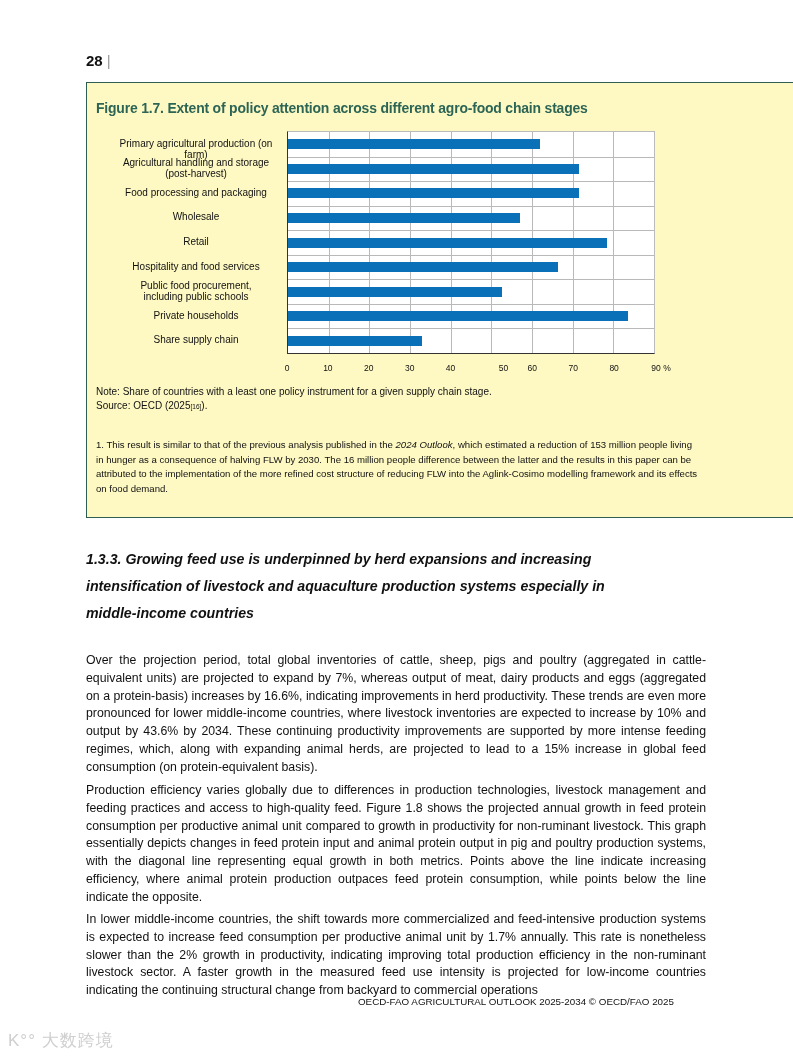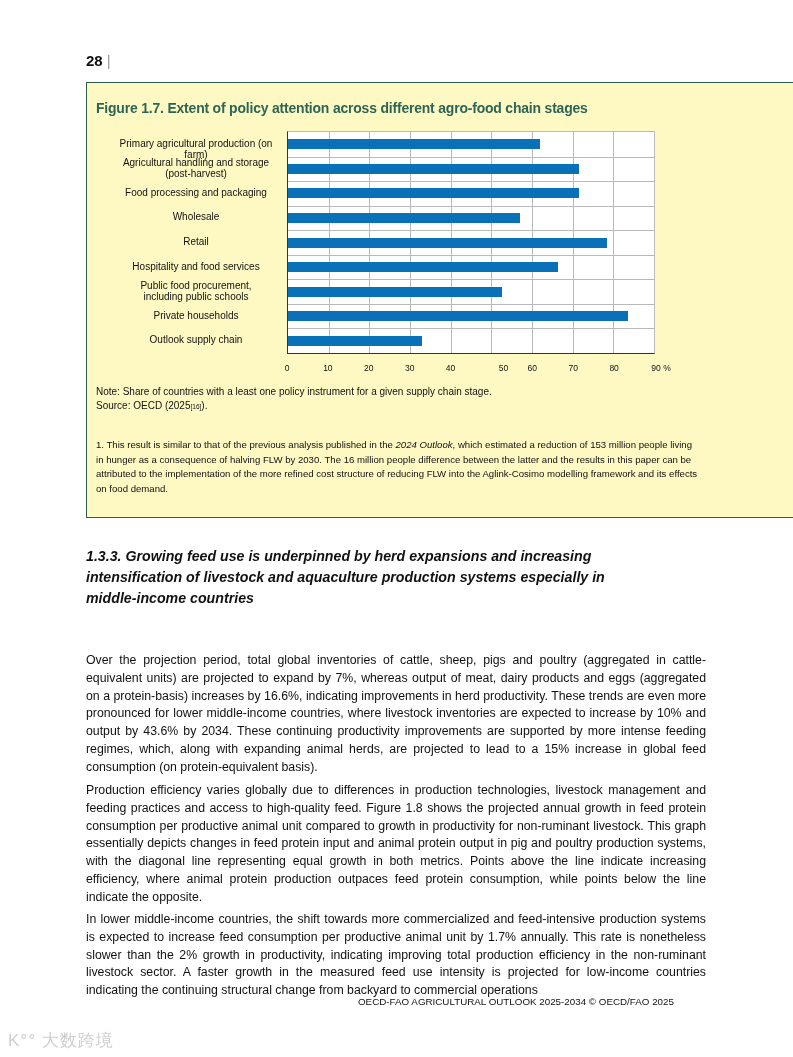--- a/index.html
+++ b/index.html
@@ -14,21 +14,21 @@
   .gridv { position:absolute; top:0; bottom:0; width:1px; background:#b9b9b9; }
   .gridh { position:absolute; left:0; right:0; height:1px; background:#b9b9b9; }
   .bar-fill { position:absolute; left:0; height:10px; background:#0a71b8; }
   .ylabel { position:absolute; right:424px; width:170px; font-size:10px; line-height:11px; text-align:center; color:#111; }
   .xtick { position:absolute; top:280px; font-size:8.5px; color:#111; transform:translateX(-50%); }
 
   .fig-note { position:absolute; left:9px; top:302px; font-size:10px; line-height:14px; }
   .fig-note sub { font-size:6.5px; vertical-align:baseline; }
   .note-block { position:absolute; left:9px; top:355px; width:602px; font-size:9.6px; line-height:14.5px; }
 
-  .section-head { position:absolute; left:86px; top:546px; width:560px; font-size:14.2px; line-height:21px; font-weight:bold; font-style:italic; }
+  .section-head { position:absolute; left:86px; top:546px; width:560px; font-size:14.2px; line-height:27px; font-weight:bold; font-style:italic; }
   .para { position:absolute; left:86px; width:620px; font-size:12.3px; line-height:17.8px; text-align:justify;margin-top:40px; }
   .footer { position:absolute; left:358px; top:996px; font-size:9.8px; color:#111; }
   .watermark { position:absolute; left:8px; top:1029px; font-size:17px; color:#cfcfcf; letter-spacing:1px; }
 </style>
 </head>
 <body>
 
 <div class="page-num">
   <span>28</span><span class="bar">|</span>
 </div>
@@ -38,21 +38,21 @@
 
   <div id="ylabels">
       <div class="ylabel" style="top: 54.7778px; left: 24px; right: auto;">Primary agricultural production (on farm)</div>
       <div class="ylabel" style="top: 73.8333px; left: 24px; right: auto;">Agricultural handling and storage<br>(post-harvest)</div>
       <div class="ylabel" style="top: 103.889px; left: 24px; right: auto;">Food processing and packaging</div>
       <div class="ylabel" style="top: 128.444px; left: 24px; right: auto;">Wholesale</div>
       <div class="ylabel" style="top: 153px; left: 24px; right: auto;">Retail</div>
       <div class="ylabel" style="top: 177.556px; left: 24px; right: auto;">Hospitality and food services</div>
       <div class="ylabel" style="top: 196.611px; left: 24px; right: auto;">Public food procurement,<br>including public schools</div>
       <div class="ylabel" style="top: 226.667px; left: 24px; right: auto;">Private households</div>
-      <div class="ylabel" style="top: 251.222px; left: 24px; right: auto;">Outlook supply chain</div>
+      <div class="ylabel" style="top: 251.222px; left: 24px; right: auto;">Share supply chain</div>
     </div>
   <div class="plot" id="plot">
       <div class="gridv" style="left: 40.6667px;"></div>
       <div class="gridv" style="left: 81.3333px;"></div>
       <div class="gridv" style="left: 122px;"></div>
       <div class="gridv" style="left: 162.667px;"></div>
       <div class="gridv" style="left: 203.333px;"></div>
       <div class="gridv" style="left: 244px;"></div>
       <div class="gridv" style="left: 284.667px;"></div>
       <div class="gridv" style="left: 325.333px;"></div>

